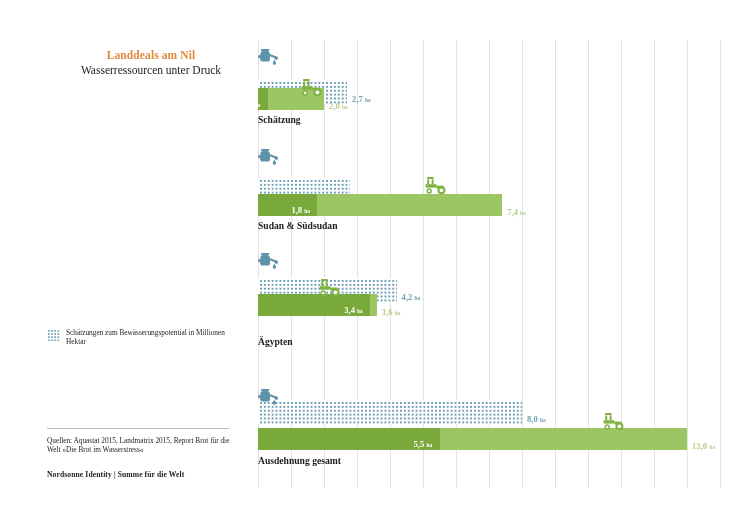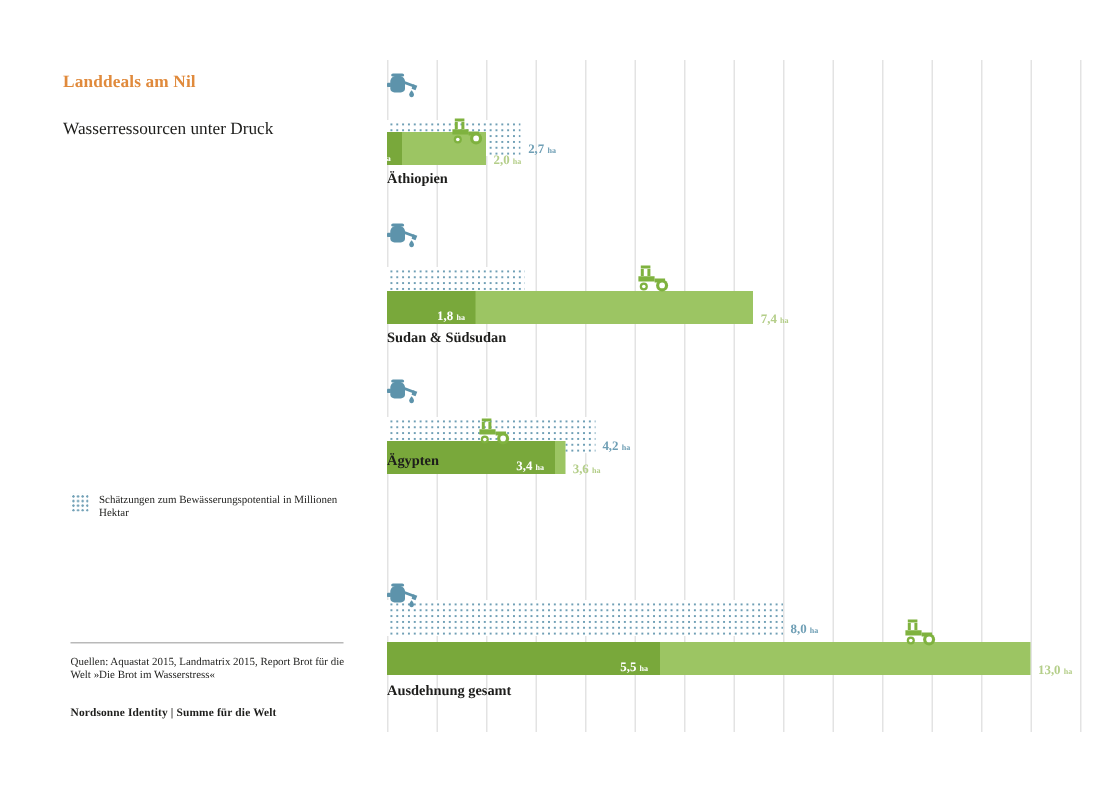--- a/index.html
+++ b/index.html
@@ -6,35 +6,35 @@
   body{
     width:746px;height:528px;
     background:#ffffff;
     font-family:"Liberation Serif", serif;
     overflow:hidden;
     position:relative;
   }
   #page{position:absolute;left:0;top:0;width:746px;height:528px;}
 
   
-  #left{position:absolute;left:42px;top:48px;width:190px;}
+  #left{position:absolute;left:56px;top:48px;width:190px;text-align:center;}
   .title{
     color:#E08A3C;
     font-family:"Liberation Serif", serif;
     font-weight:bold;
     font-size:11.5px;
     letter-spacing:.1px;
     line-height:14px;
   }
   .subtitle{
     color:#1d1d1b;
     font-family:"Liberation Serif", serif;
     font-size:11.5px;
     line-height:15px;
-    margin-top:17px;
+    margin-top:1px;
   }
 
   
   #legend{position:absolute;left:47px;top:328px;width:180px;}
   .legend-row{display:flex;align-items:flex-start;margin-bottom:7px;}
   .swatch{width:12px;height:12px;flex:0 0 12px;margin-right:7px;margin-top:1px;}
   .swatch.dots{
     background-color:#ffffff;
     background-image:radial-gradient(#6f9fb5 0.8px, transparent 0.9px);
     background-size:3.1px 3.1px;
@@ -147,21 +147,21 @@
     <div class="brand">Nordsonne Identity | Summe für die Welt</div>
   </div>
 
   <div id="chart">
       <div class="bar bar-dots" style="left: 258px; top: 80px; width: 89.1px;"></div>
       <div class="val val-dots" style="left: 352.1px; top: 95px;">2,7 <span class="unit">ha</span></div>
       <div class="bar bar-light" style="left: 258px; top: 88px; width: 66px;"></div>
       <div class="bar bar-dark" style="left: 258px; top: 88px; width: 9.9px;"></div>
       <div class="val val-dark" style="left: 241.9px; top: 100px;">0,3 <span class="unit">ha</span></div>
       <div class="val val-light" style="left: 329px; top: 102px;">2,0 <span class="unit">ha</span></div>
-      <div class="glabel" style="left: 258px; top: 114px;">Äthiopien</div>
+      <div class="glabel" style="left: 258px; top: 114px;">Schätzung</div>
       <div class="icon-can" style="left: 258px; top: 48px;"><svg width="26" height="22" viewBox="0 0 26 22">
           <g fill="#5D93AB">
             <path d="M2.2,6.4 C2.2,4.0 4.3,2.3 7.1,2.3 C9.9,2.3 12.0,4.0 12.0,6.4 L12.0,11.2 C12.0,12.6 10.8,13.6 9.2,13.6 L5.0,13.6 C3.4,13.6 2.2,12.6 2.2,11.2 Z"></path>
             <path d="M4.0,1.0 L10.2,1.0 C10.9,1.0 11.4,1.5 11.4,2.1 C11.4,2.6 10.9,3.0 10.2,3.0 L4.0,3.0 C3.3,3.0 2.8,2.6 2.8,2.1 C2.8,1.5 3.3,1.0 4.0,1.0 Z"></path>
             <path d="M11.6,6.0 L18.6,8.6 L17.9,10.4 L11.2,7.9 Z"></path>
             <path d="M17.3,8.1 L20.2,9.2 L19.0,12.2 L16.4,11.1 Z"></path>
             <path d="M0.6,7.2 L2.6,7.2 L2.6,10.0 L0.6,10.0 C0.2,10.0 0,9.7 0,9.3 L0,7.9 C0,7.5 0.2,7.2 0.6,7.2 Z"></path>
             <path d="M18.0,15.0 C18.0,16.0 17.3,16.8 16.4,16.8 C15.5,16.8 14.8,16.0 14.8,15.0 C14.8,13.9 16.4,12.1 16.4,12.1 C16.4,12.1 18.0,13.9 18.0,15.0 Z"></path>
           </g>
         </svg></div>
@@ -207,21 +207,21 @@
             <circle cx="5.2" cy="15.0" r="2.7"></circle>
             <circle cx="5.2" cy="15.0" r="1.2" fill="#ffffff"></circle>
           </g>
         </svg></div>
       <div class="bar bar-dots" style="left: 258px; top: 278px; width: 138.6px;"></div>
       <div class="val val-dots" style="left: 401.6px; top: 293px;">4,2 <span class="unit">ha</span></div>
       <div class="bar bar-light" style="left: 258px; top: 294px; width: 118.8px;"></div>
       <div class="bar bar-dark" style="left: 258px; top: 294px; width: 112.2px;"></div>
       <div class="val val-dark" style="left: 344.2px; top: 306px;">3,4 <span class="unit">ha</span></div>
       <div class="val val-light" style="left: 381.8px; top: 308px;">3,6 <span class="unit">ha</span></div>
-      <div class="glabel" style="left: 258px; top: 302px;">Ägypten</div>
+      <div class="glabel" style="left: 258px; top: 336px;">Ägypten</div>
       <div class="icon-can" style="left: 258px; top: 252px;"><svg width="26" height="22" viewBox="0 0 26 22">
           <g fill="#5D93AB">
             <path d="M2.2,6.4 C2.2,4.0 4.3,2.3 7.1,2.3 C9.9,2.3 12.0,4.0 12.0,6.4 L12.0,11.2 C12.0,12.6 10.8,13.6 9.2,13.6 L5.0,13.6 C3.4,13.6 2.2,12.6 2.2,11.2 Z"></path>
             <path d="M4.0,1.0 L10.2,1.0 C10.9,1.0 11.4,1.5 11.4,2.1 C11.4,2.6 10.9,3.0 10.2,3.0 L4.0,3.0 C3.3,3.0 2.8,2.6 2.8,2.1 C2.8,1.5 3.3,1.0 4.0,1.0 Z"></path>
             <path d="M11.6,6.0 L18.6,8.6 L17.9,10.4 L11.2,7.9 Z"></path>
             <path d="M17.3,8.1 L20.2,9.2 L19.0,12.2 L16.4,11.1 Z"></path>
             <path d="M0.6,7.2 L2.6,7.2 L2.6,10.0 L0.6,10.0 C0.2,10.0 0,9.7 0,9.3 L0,7.9 C0,7.5 0.2,7.2 0.6,7.2 Z"></path>
             <path d="M18.0,15.0 C18.0,16.0 17.3,16.8 16.4,16.8 C15.5,16.8 14.8,16.0 14.8,15.0 C14.8,13.9 16.4,12.1 16.4,12.1 C16.4,12.1 18.0,13.9 18.0,15.0 Z"></path>
           </g>
         </svg></div>

